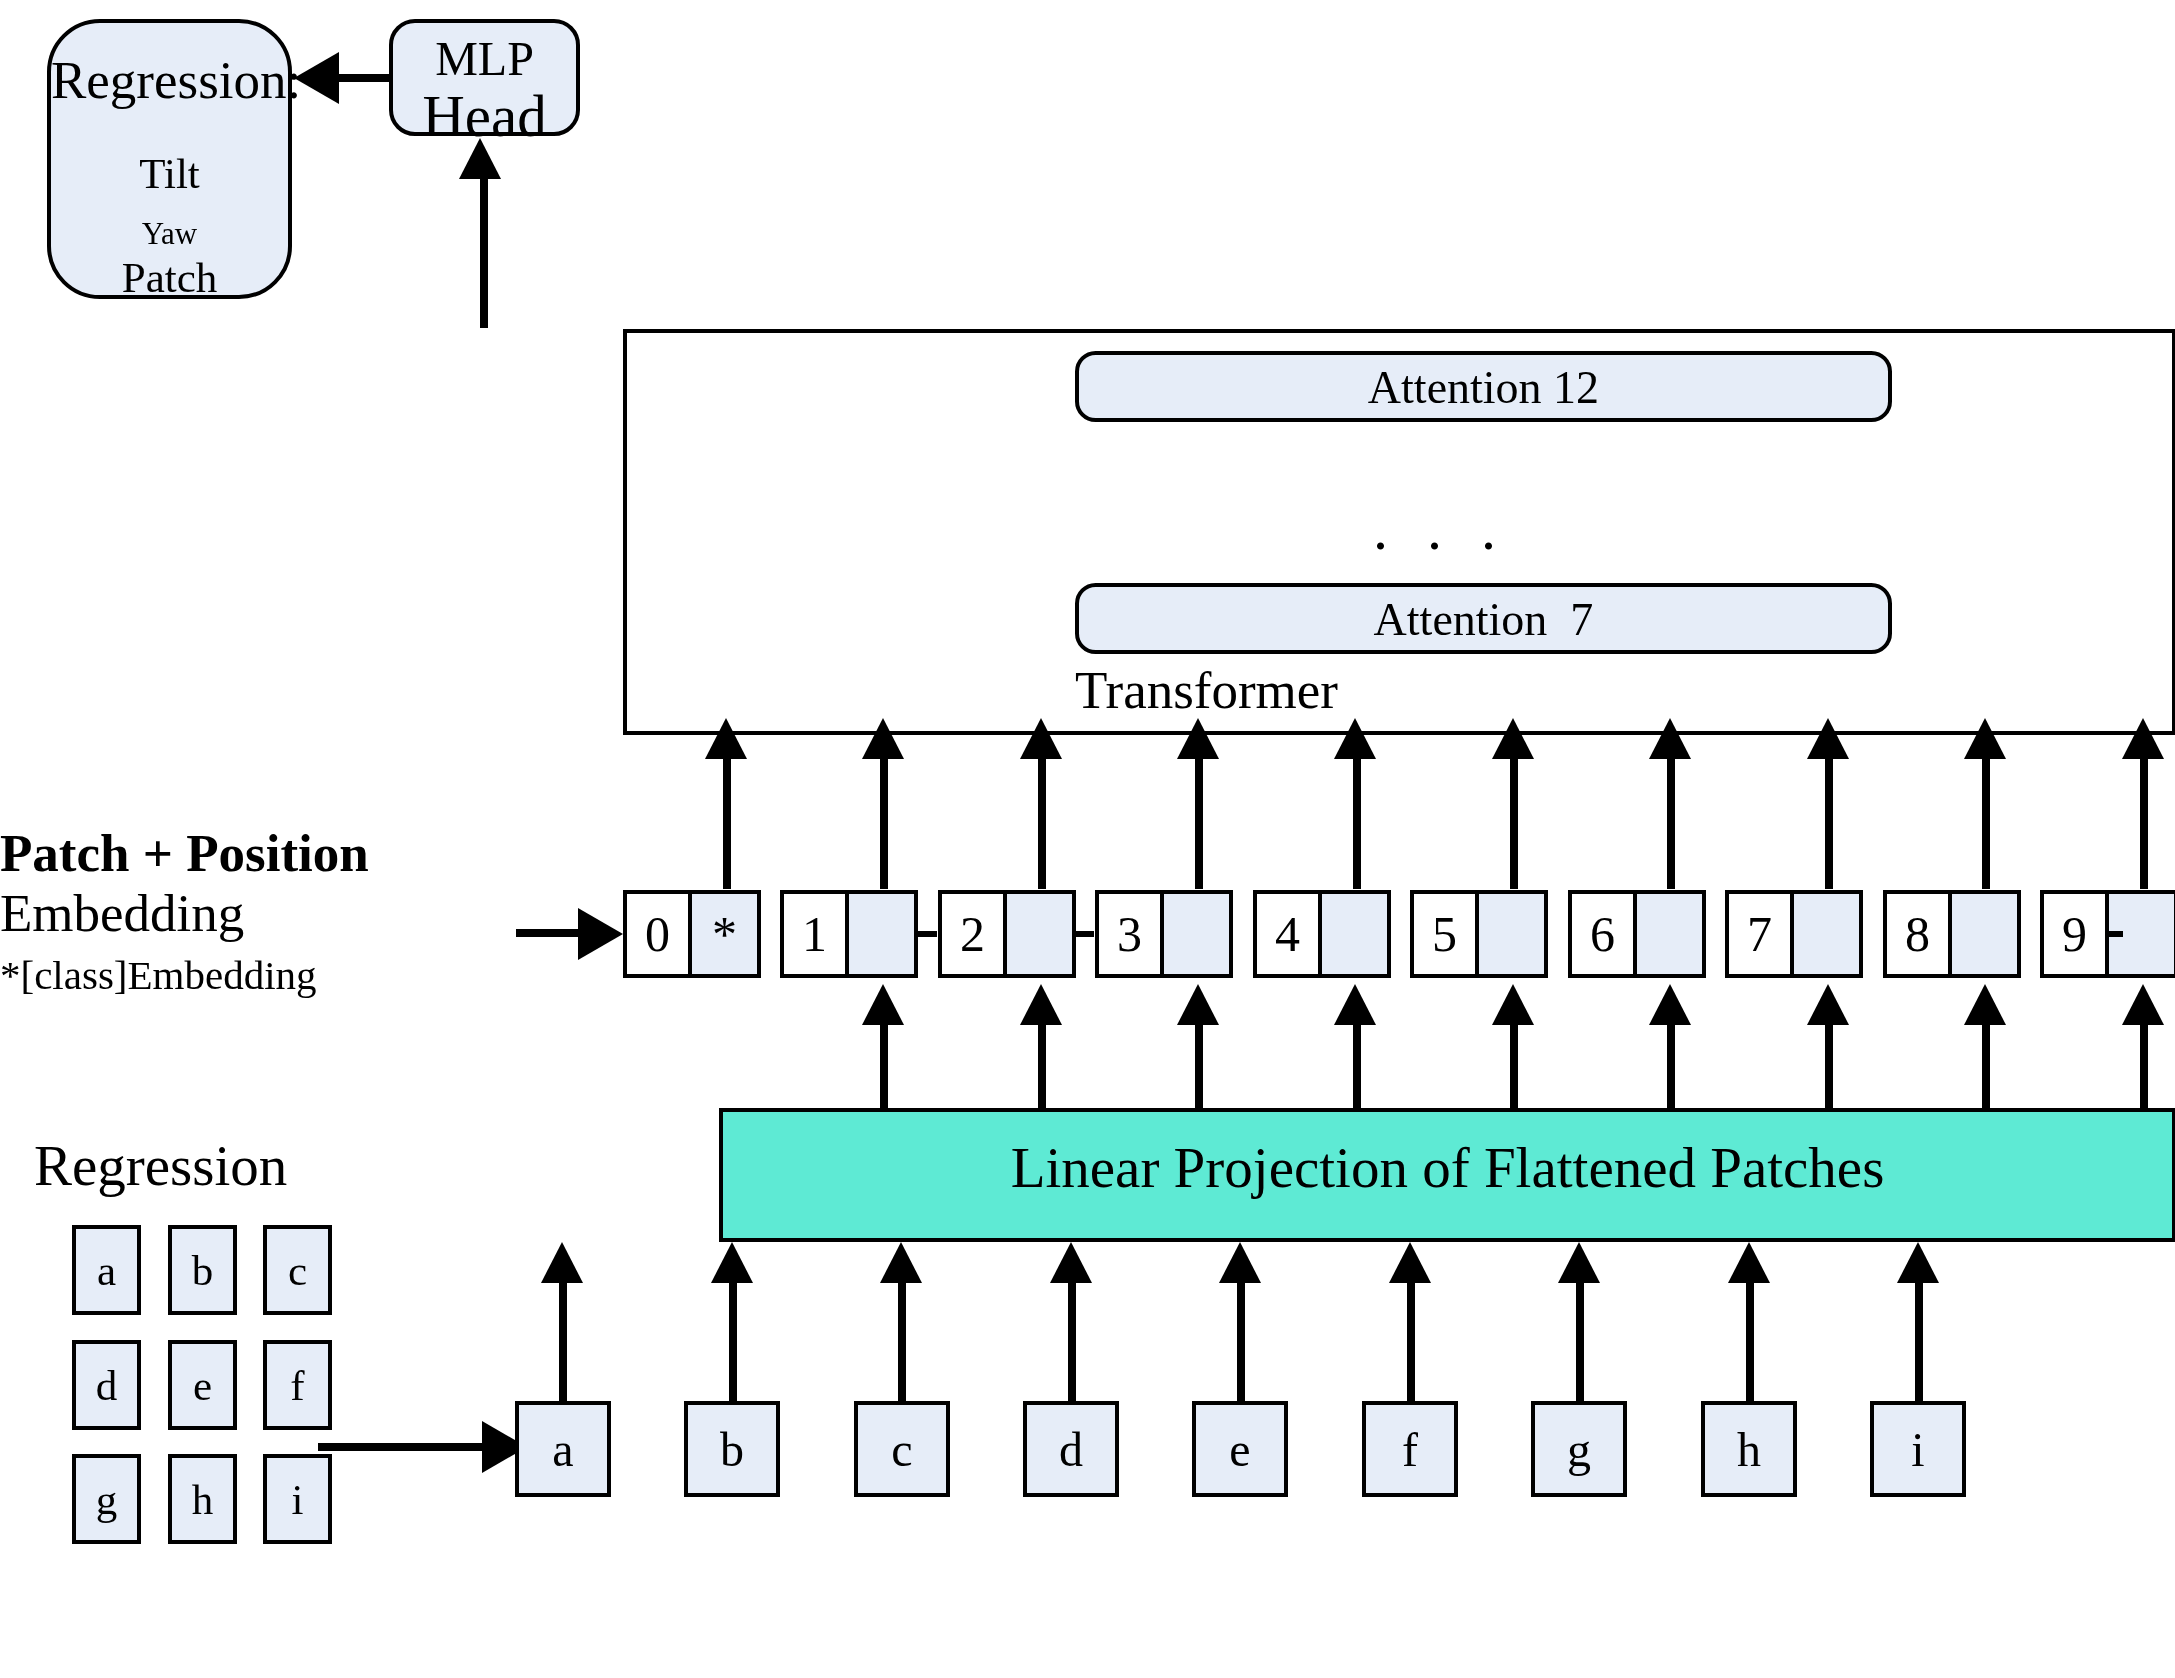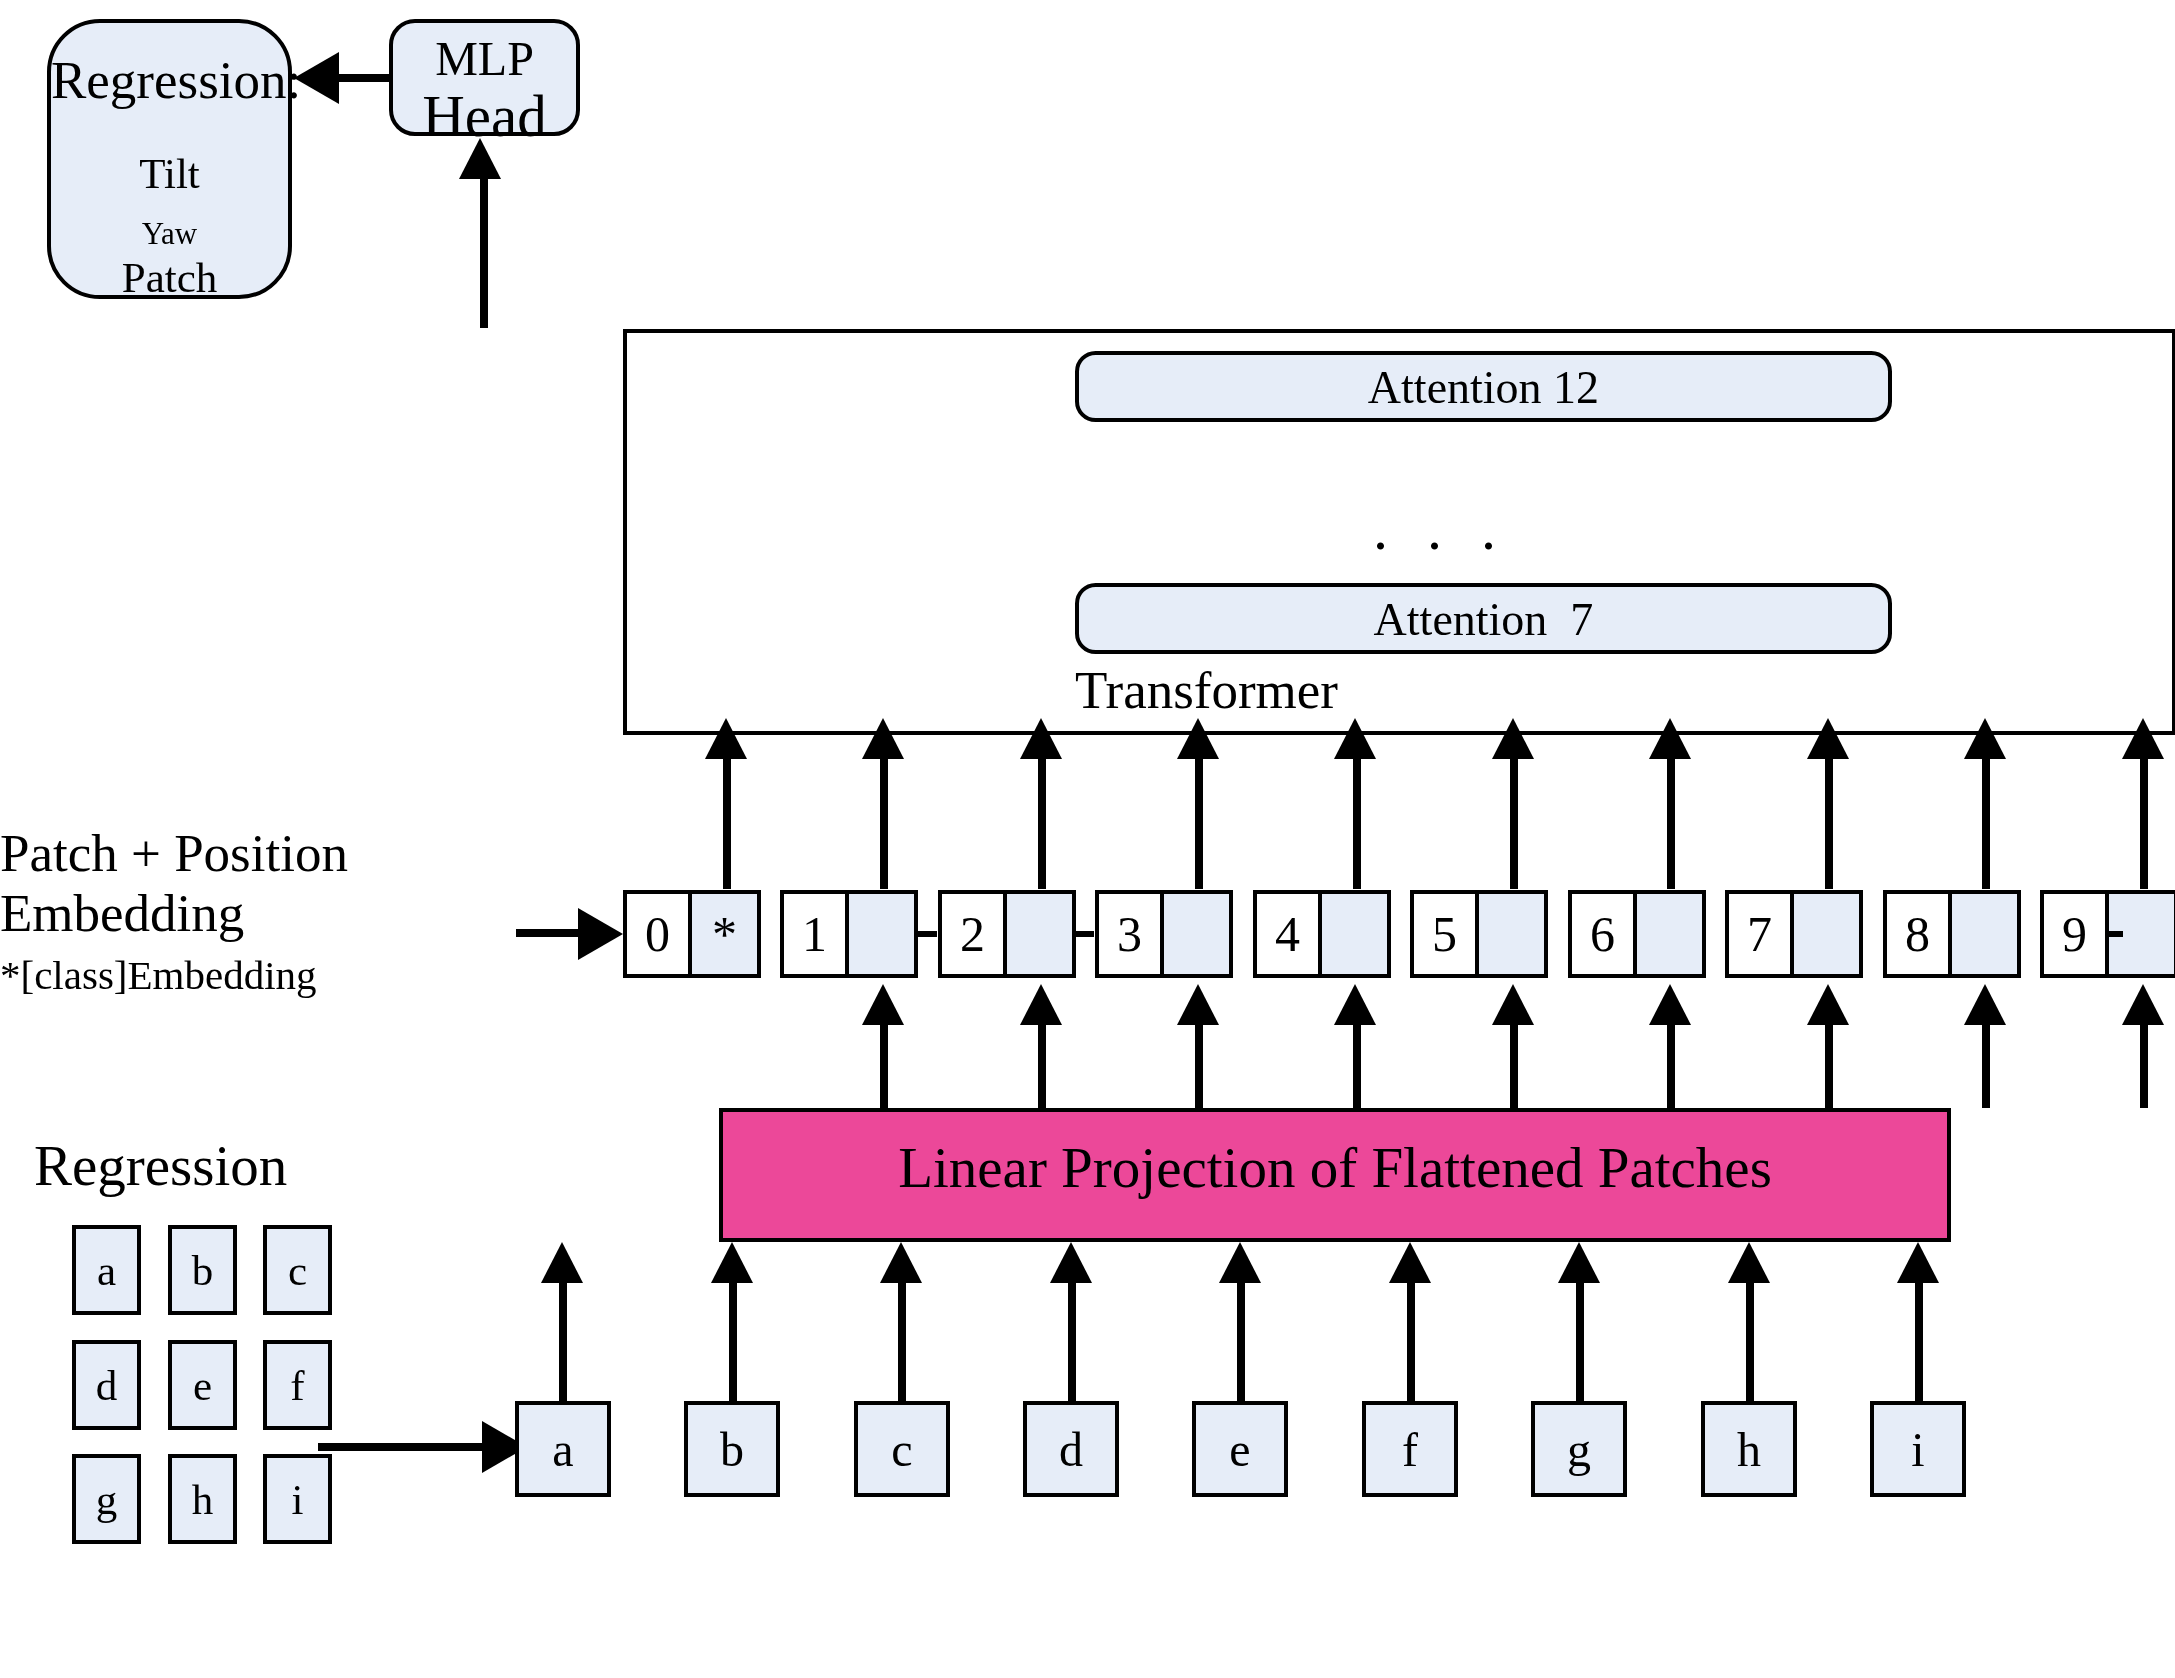--- a/index.html
+++ b/index.html
@@ -132,21 +132,21 @@
   </div>
 
   <div class="dots" style="left:1373px;top:499px;">. . .</div>
 
   <div class="abs panel panel-pill" style="left:1075px;top:583px;width:817px;height:71px;border-radius:20.6px;">
     <div class="txt" style="top:6.9px;font-size:46px;">Attention  7</div>
   </div>
 
   <div class="lbl" style="left:1075px;top:661px;width:817px;font-size:53px;">Transformer</div>
 
-  <div class="lbl" style="left:0px;top:824px;width:516px;font-size:53px;">Patch + Position</div>
+  <div class="lbl" style="left:0px;top:824px;width:516px;font-size:53px;font-weight:bold;">Patch + Position</div>
   <div class="lbl" style="left:0px;top:884px;width:516px;font-size:53px;">Embedding</div>
   <div class="lbl" style="left:0px;top:953px;width:516px;font-size:41px;">*[class]Embedding</div>
 
   <div class="hline" style="left:516px;top:929px;width:67px;"></div>
   <div class="arrow-right" style="left:578px;top:908px;"></div>
 
   <div id="token-row">
       <div class="abs" style="left: 623px; top: 890px; width: 138px; height: 88px;">
         <div class="tok">
          <div class="half num">0</div>
@@ -249,21 +249,21 @@
       <div class="vline" style="left: 1667px; top: 1024px; height: 84px;"></div>
       <div class="arrow-up" style="left: 1649px; top: 984px;"></div>
       <div class="vline" style="left: 1825px; top: 1024px; height: 84px;"></div>
       <div class="arrow-up" style="left: 1807px; top: 984px;"></div>
       <div class="vline" style="left: 1982px; top: 1024px; height: 84px;"></div>
       <div class="arrow-up" style="left: 1964px; top: 984px;"></div>
       <div class="vline" style="left: 2140px; top: 1024px; height: 84px;"></div>
       <div class="arrow-up" style="left: 2122px; top: 984px;"></div>
     </div>
 
-  <div class="abs panel-white" style="left:719px;top:1108px;width:1232px;height:134px;background:#ec4899;">
+  <div class="abs panel-white" style="left:719px;top:1108px;width:1457px;height:134px;background:#5eead4;">
     <div class="txt" style="top:24px;font-size:57px;">Linear Projection of Flattened Patches</div>
   </div>
 
   <div id="patch-up-arrows">
       <div class="vline" style="left: 559px; top: 1282px; height: 119px;"></div>
       <div class="arrow-up" style="left: 541px; top: 1242px;"></div>
       <div class="vline" style="left: 729px; top: 1282px; height: 119px;"></div>
       <div class="arrow-up" style="left: 711px; top: 1242px;"></div>
       <div class="vline" style="left: 898px; top: 1282px; height: 119px;"></div>
       <div class="arrow-up" style="left: 880px; top: 1242px;"></div>

